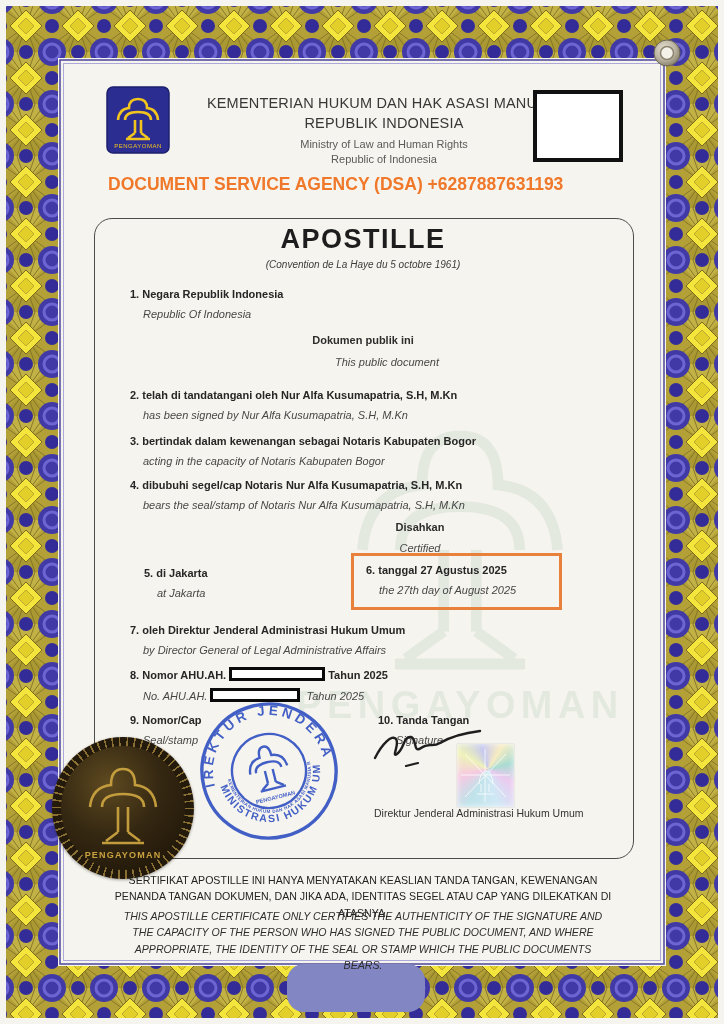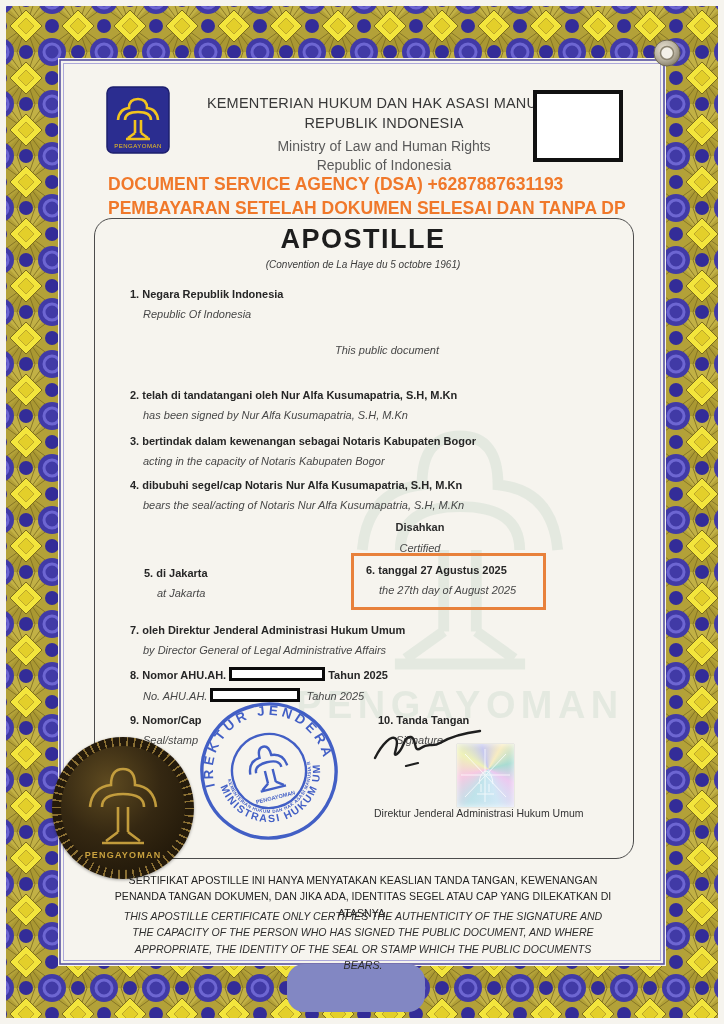--- a/index.html
+++ b/index.html
@@ -4,37 +4,37 @@
 <style>
   html,body{margin:0;padding:0;background:#e8e6df;}
   .page{position:relative;width:724px;height:1024px;background:#f6f4ee;overflow:hidden;
         font-family:"Liberation Sans", sans-serif;color:#2d2d2d;}
   .abs{position:absolute;}
   svg{display:block;}
 
   
   .ministry-block{left:178px;top:94px;width:356px;text-align:center;margin-left:28px;}
   .ministry-id{font-size:14.5px;letter-spacing:.2px;color:#383838;line-height:1.35;}
-  .ministry-en{font-size:14px;color:#5a5a5a;line-height:1.35;margin-top:4px;}
+  .ministry-en{font-size:11px;color:#5a5a5a;line-height:1.35;margin-top:4px;}
   .qr-box{left:533px;top:90px;width:82px;height:64px;background:#fff;border:4px solid #111;}
   .promo{left:108px;top:172px;width:560px;font-weight:bold;font-size:17.5px;line-height:1.38;color:#f0782a;}
 
   
   .cert-box{left:94px;top:218px;width:538px;height:639px;border:1.6px solid #4c4c4c;border-radius:18px;}
   .cert-title{left:94px;top:224px;width:538px;text-align:center;font-size:27px;font-weight:bold;letter-spacing:1.5px;color:#1d1d1d;}
   .cert-sub{left:94px;top:259px;width:538px;text-align:center;font-size:10px;font-style:italic;color:#3c3c3c;}
 
   .item{font-size:11px;line-height:1.45;color:#262626;}
   .item .id-line{font-weight:bold;}
   .item .en-line{font-style:italic;color:#474747;margin-left:13px;margin-top:4px;font-weight:normal;}
   .center-note{left:94px;top:334px;width:538px;text-align:center;font-size:11px;}
   .center-note .en{font-style:italic;color:#474747;margin-top:10px;font-weight:normal;padding-left:48px;}
   .certified{left:330px;top:521px;width:180px;text-align:center;font-size:11px;}
   .certified .en{font-style:italic;color:#474747;margin-top:9px;font-weight:normal;text-align:center;}
-  .date-box{left:351px;top:553px;width:177px;border:3px solid #e8813b;padding:7px 0 8px 12px;}
+  .date-box{left:351px;top:553px;width:177px;border:3px solid #e8813b;padding:7px 16px 8px 12px;}
   .redact-bar{display:inline-block;vertical-align:-2px;background:#fff;border:3px solid #0a0a0a;height:8px;margin:0 3px;}
 
   
   .gold-seal{left:52px;top:737px;width:142px;height:142px;border-radius:50%;
      background:repeating-conic-gradient(from 0deg,#241a0b 0deg 3deg,#8a6f33 3deg 4.4deg,#241a0b 4.4deg 6.2deg);
      box-shadow:0 1px 3px rgba(0,0,0,.35);}
   .gold-seal-inner{position:absolute;left:9px;top:9px;width:124px;height:124px;border-radius:50%;
      background:radial-gradient(circle at 38% 30%,#5e4a20 0%,#352812 45%,#1a1206 100%);}
   .hologram{left:457px;top:744px;width:57px;height:63px;
      background:conic-gradient(from 210deg at 55% 40%,#bfe3ea,#f6c9e2,#eef2b8,#c6c8f0,#f8ecc2,#a9dcd2,#ecc9f0,#d0e8f5,#bfe3ea);
@@ -118,50 +118,50 @@
     <div class="ministry-en">
       <div>Ministry of Law and Human Rights</div>
       <div>Republic of Indonesia</div>
     </div>
   </div>
 
   <div class="abs qr-box"></div>
 
   <div class="abs promo">
     <div>DOCUMENT SERVICE AGENCY (DSA) +6287887631193</div>
-    <div>PEMBAYARAN SETELAH DOKUMEN SELESAI DAN TANPA DP</div>
   </div>
 
   <div class="abs cert-box"></div>
 
   <div class="abs cert-title">APOSTILLE</div>
   <div class="abs cert-sub">(Convention de La Haye du 5 octobre 1961)</div>
 
   <div class="abs item" style="left:130px;top:287px;">
     <div class="id-line"><span>1.</span> <span>Negara Republik Indonesia</span></div>
     <div class="en-line">Republic Of Indonesia</div>
   </div>
 
   <div class="abs center-note">
+    <div style="font-weight:bold;">Dokumen publik ini</div>
     <div class="en">This public document</div>
   </div>
 
   <div class="abs item" style="left:130px;top:388px;">
     <div class="id-line"><span>2.</span> <span>telah di tandatangani oleh Nur Alfa Kusumapatria, S.H, M.Kn</span></div>
     <div class="en-line">has been signed by Nur Alfa Kusumapatria, S.H, M.Kn</div>
   </div>
 
   <div class="abs item" style="left:130px;top:434px;">
     <div class="id-line"><span>3.</span> <span>bertindak dalam kewenangan sebagai Notaris Kabupaten Bogor</span></div>
     <div class="en-line">acting in the capacity of Notaris Kabupaten Bogor</div>
   </div>
 
   <div class="abs item" style="left:130px;top:478px;">
     <div class="id-line"><span>4.</span> <span>dibubuhi segel/cap Notaris Nur Alfa Kusumapatria, S.H, M.Kn</span></div>
-    <div class="en-line">bears the seal/acting of Notaris Nur Alfa Kusumapatria, S.H, M.Kn</div>
+    <div class="en-line">bears the seal/stamp of Notaris Nur Alfa Kusumapatria, S.H, M.Kn</div>
   </div>
 
   <div class="abs certified">
     <div style="font-weight:bold;">Disahkan</div>
     <div class="en">Certified</div>
   </div>
 
   <div class="abs item" style="left:130px;top:566px;margin-left:14px;">
     <div class="id-line"><span>5.</span> <span>di Jakarta</span></div>
     <div class="en-line">at Jakarta</div>

